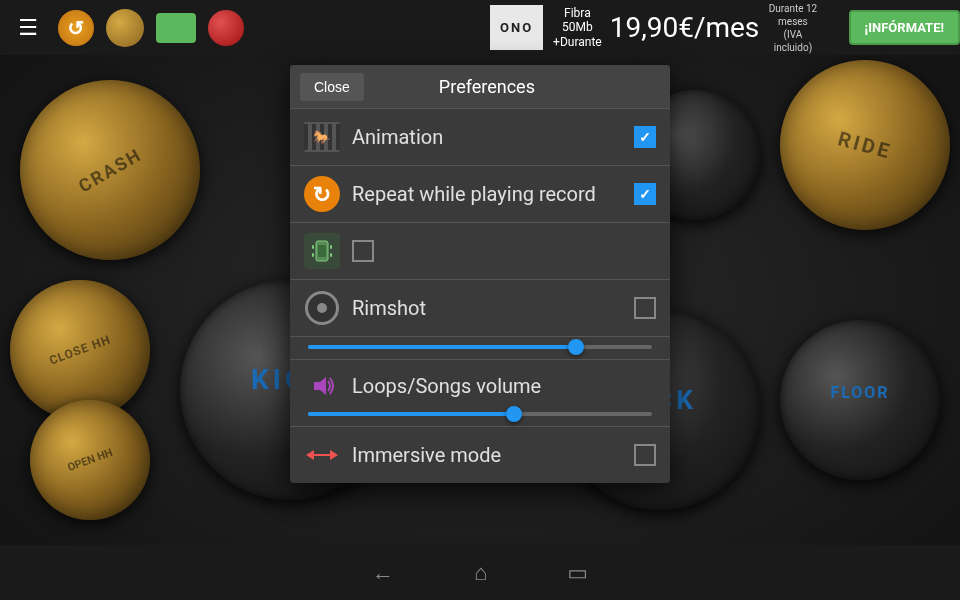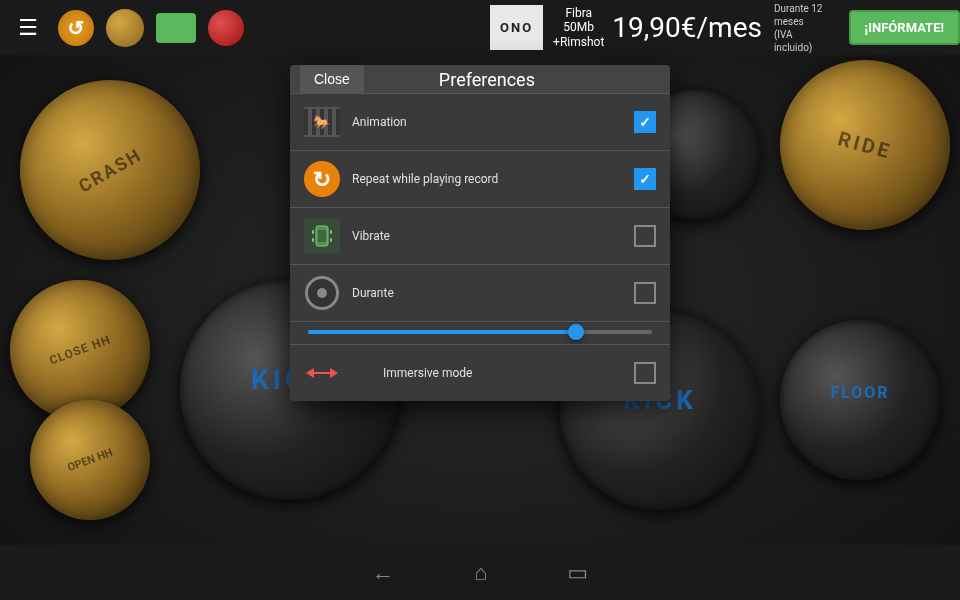--- a/index.html
+++ b/index.html
@@ -213,22 +213,23 @@
     }
     .ad-price {
       color: #fff;
       font-size: 28px;
       font-weight: normal;
       margin-left: 8px;
     }
     .ad-small {
       color: #ccc;
       font-size: 10px;
-      margin-left: 12px;
+      margin-left: 4px;
       line-height: 1.3;
+      text-align: center;
     }
     .ad-cta {
       background: #5cb85c;
       color: #fff;
       font-weight: bold;
       font-size: 13px;
       padding: 8px 14px;
       margin-left: 26px;
       border-radius: 4px;
       white-space: nowrap;
@@ -269,21 +270,21 @@
       background: #3a3a3a;
       border-radius: 4px;
       overflow: hidden;
       box-shadow: 0 8px 30px rgba(0,0,0,0.8);
     }
     .pref-header {
       background: #444;
       display: flex;
       align-items: center;
       padding: 0 10px;
-      height: 29px;
+      height: 44px;
       border-bottom: 1px solid #555;
     }
     .close-btn {
       background: #555;
       color: #fff;
       border: none;
       padding: 6px 14px;
       border-radius: 3px;
       font-size: 14px;
       cursor: pointer;
@@ -299,33 +300,33 @@
     }
 
     
     .pref-row {
       display: flex;
       align-items: center;
       padding: 10px 14px;
       border-bottom: 1px solid #555;
       min-height: 56px;
     }
-    .pref-row:last-child { border-bottom: none; gap: 31px; }
+    .pref-row:last-child { border-bottom: none; }
     .pref-icon {
       width: 36px; height: 36px;
       margin-right: 12px;
       flex-shrink: 0;
       display: flex; align-items: center; justify-content: center;
       font-size: 20px;
       border-radius: 4px;
     }
     .pref-label {
       flex: 1;
       color: #e0e0e0;
-      font-size: 12px;
+      font-size: 20px;
     }
     .pref-checkbox {
       width: 22px; height: 22px;
       border: 2px solid #888;
       background: transparent;
       display: flex; align-items: center; justify-content: center;
       flex-shrink: 0;
     }
     .pref-checkbox.checked {
       background: #2196F3;
@@ -452,21 +453,21 @@
   <div class="toolbar-icon menu-icon">☰</div>
   <div class="toolbar-icon sync-icon" style="color:#fff; font-size:20px; font-weight:bold;">↺</div>
   <div class="toolbar-icon metronome-icon"></div>
   <div class="toolbar-icon green-icon"></div>
   <div class="toolbar-icon red-icon"></div>
 
   <div class="ad-banner" style="left:480px; width:480px;">
     <div class="ad-logo">ONO</div>
     <div class="ad-text">
       <div>Fibra 50Mb</div>
-      <div>+Rimshot</div>
+      <div>+Durante</div>
     </div>
     <div class="ad-price">19,90€/mes</div>
     <div class="ad-small">
       <div>Durante 12 meses</div>
       <div>(IVA incluido)</div>
     </div>
     <div class="ad-cta">¡INFÓRMATE!</div>
   </div>
 </div>
 
@@ -498,40 +499,56 @@
       <div class="pref-icon icon-vibrate" style="background:#3a4a3a; border-radius:4px;">
         <svg width="28" height="28" viewBox="0 0 28 28">
           <rect x="8" y="4" width="12" height="20" rx="2" fill="#5a8a5a" stroke="#7acc7a" stroke-width="1"></rect>
           <rect x="10" y="8" width="8" height="12" rx="1" fill="#3a6a3a"></rect>
           <rect x="4" y="8" width="2" height="4" rx="1" fill="#7acc7a"></rect>
           <rect x="22" y="8" width="2" height="4" rx="1" fill="#7acc7a"></rect>
           <rect x="4" y="16" width="2" height="4" rx="1" fill="#7acc7a"></rect>
           <rect x="22" y="16" width="2" height="4" rx="1" fill="#7acc7a"></rect>
         </svg>
       </div>
-      <div class="pref-label">Vibrate</div>
       <div class="pref-checkbox"></div>
     </div>
 
     <div class="pref-row">
       <div class="pref-icon">
         <div class="icon-rimshot"></div>
       </div>
-      <div class="pref-label">Durante</div>
+      <div class="pref-label">Rimshot</div>
       <div class="pref-checkbox"></div>
     </div>
 
     <div class="slider-row">
       <div class="slider-track">
         <div class="slider-fill" style="width:78%;">
           <div class="slider-thumb"></div>
         </div>
       </div>
     </div>
 
+    <div class="slider-row">
+      <div class="slider-header">
+        <div class="pref-icon icon-volume-loops" style="margin-right:12px;">
+          <svg width="28" height="28" viewBox="0 0 28 28">
+            <polygon points="6,10 12,10 18,5 18,23 12,18 6,18" fill="#ab47bc"></polygon>
+            <path d="M20,9 Q24,14 20,19" stroke="#ab47bc" stroke-width="2" fill="none"></path>
+            <path d="M22,6 Q28,14 22,22" stroke="#ab47bc" stroke-width="2" fill="none"></path>
+          </svg>
+        </div>
+        <div class="pref-label">Loops/Songs volume</div>
+      </div>
+      <div class="slider-track">
+        <div class="slider-fill" style="width:60%;">
+          <div class="slider-thumb"></div>
+        </div>
+      </div>
+    </div>
 
     <div class="pref-row">
       <div class="pref-icon" style="color:#ef5350; font-size:16px; font-weight:bold;">
         <svg width="32" height="20" viewBox="0 0 32 20">
           <line x1="2" y1="10" x2="30" y2="10" stroke="#ef5350" stroke-width="2"></line>
           <polygon points="0,10 8,5 8,15" fill="#ef5350"></polygon>
           <polygon points="32,10 24,5 24,15" fill="#ef5350"></polygon>
         </svg>
       </div>
       <div class="pref-label">Immersive mode</div>

